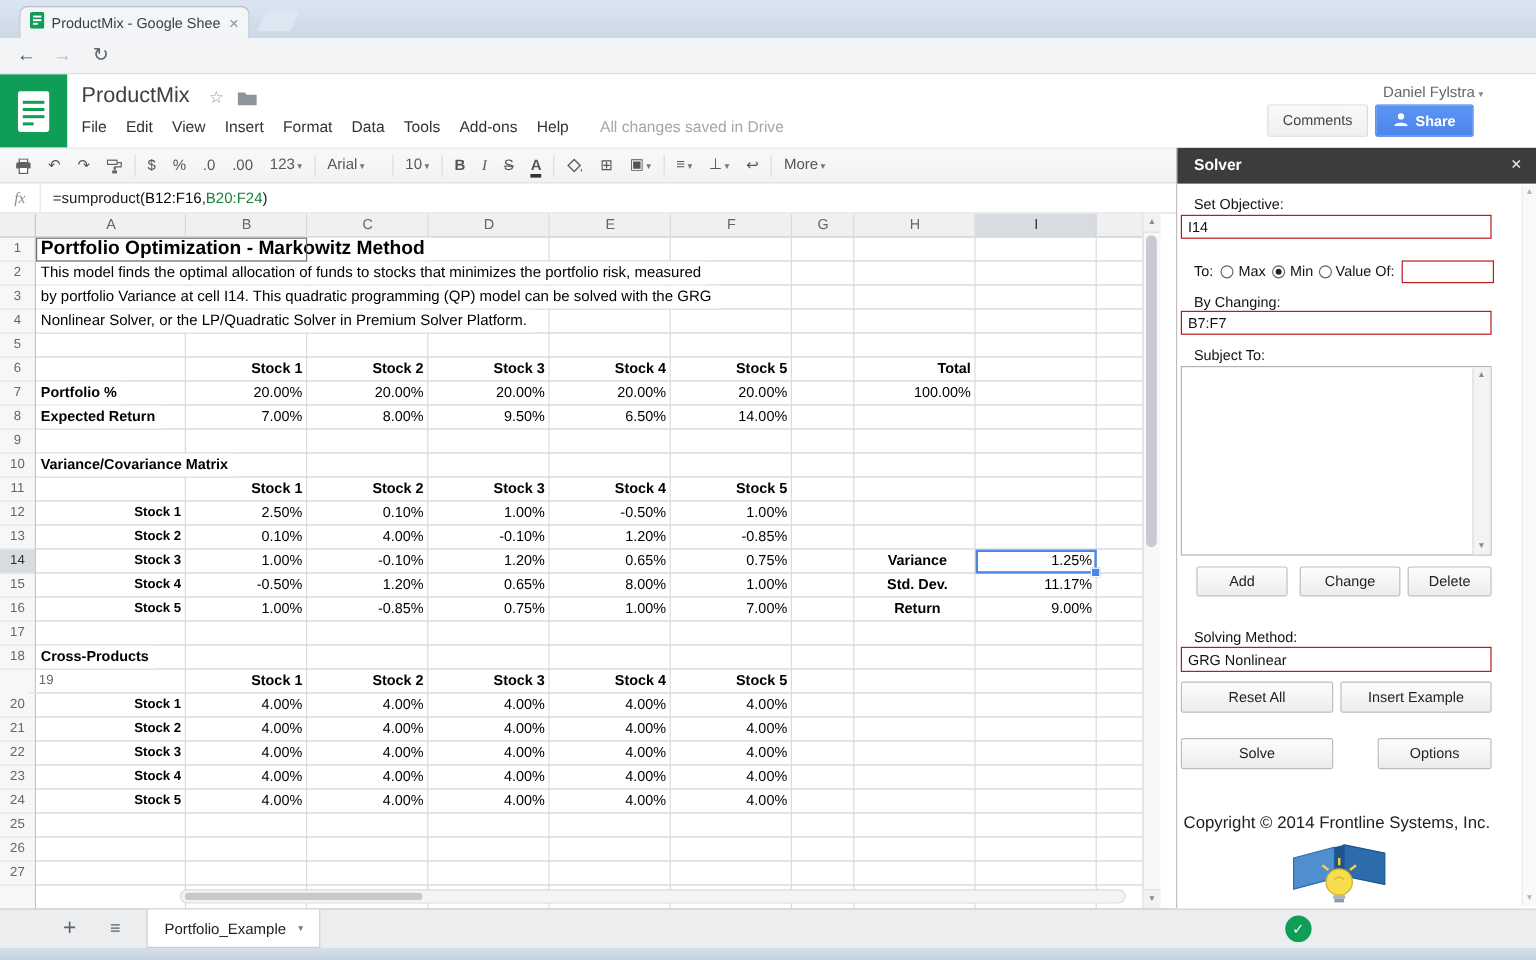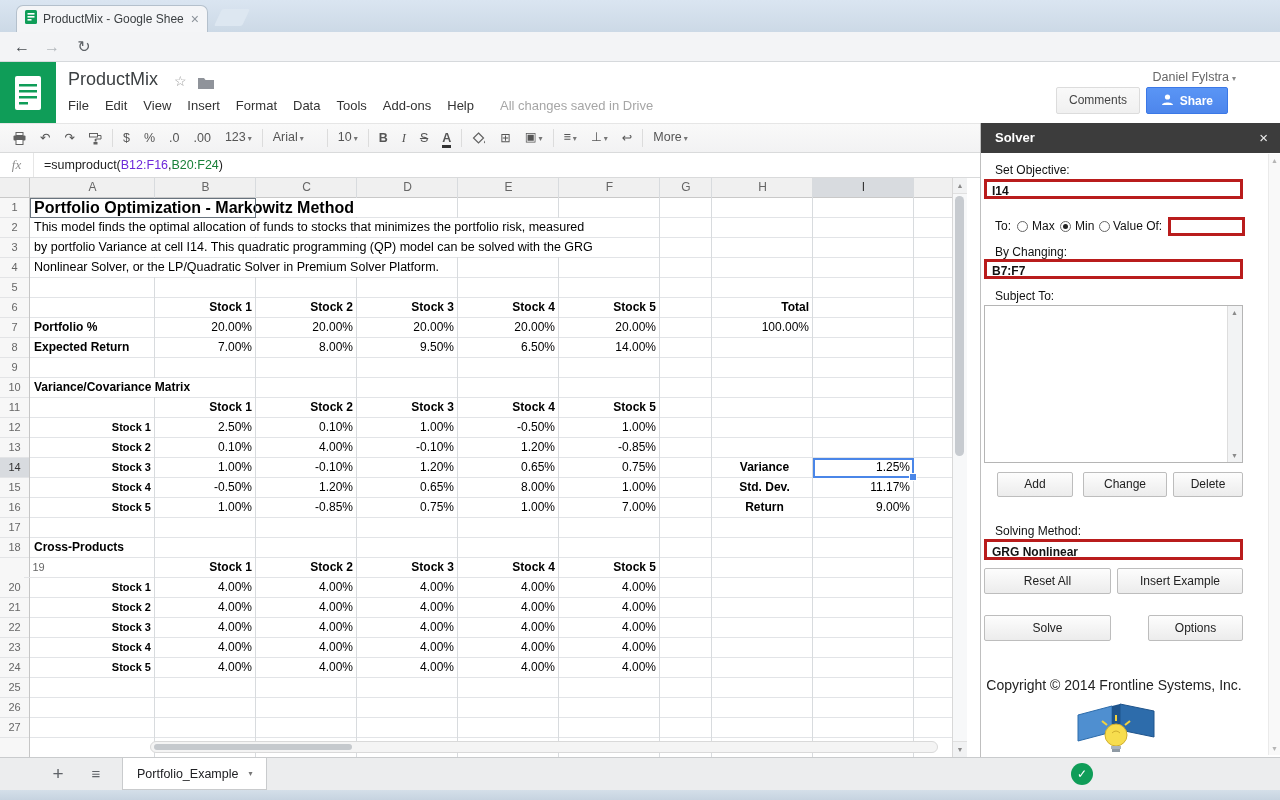--- a/index.html
+++ b/index.html
@@ -96,21 +96,21 @@
   #synccheck{position:absolute;left:1071px;top:5px;width:22px;height:22px;border-radius:50%;background:#0f9d58;color:#fff;font-size:12px;line-height:22px;text-align:center;}
   #framebottom{position:absolute;left:0;top:790px;width:1280px;height:10px;background:linear-gradient(#d4dfe9,#c6d3e0);}
 
   
   #solver{position:absolute;left:980px;top:123px;width:300px;height:634px;background:#fff;border-left:1px solid #bfbfbf;box-sizing:border-box;overflow:hidden;}
   .sv-header{position:absolute;left:0;top:0;width:100%;height:30px;background:#3c3c3c;}
   .sv-title{position:absolute;left:14px;top:0;line-height:30px;color:#fff;font-size:13px;font-weight:bold;}
   .sv-close{position:absolute;right:12px;top:0;line-height:30px;color:#eee;font-size:15px;}
   .sv-label{position:absolute;font-size:12px;color:#111;}
   .sv-text{position:absolute;font-size:12px;color:#111;}
-  .sv-input{position:absolute;border:3px solid #b91c1c;background:#fff;font-size:12px;color:#111;line-height:19px;padding-left:5px;box-sizing:border-box;height:20px;font-weight:bold;}
+  .sv-input{position:absolute;border:1px solid #b91c1c;background:#fff;font-size:12px;color:#111;line-height:19px;padding-left:5px;box-sizing:border-box;height:20px;}
   .radio{position:absolute;width:11px;height:11px;border:1px solid #666;border-radius:50%;background:#fff;box-sizing:border-box;}
   .radio.checked::after{content:"";position:absolute;left:2px;top:2px;width:5px;height:5px;border-radius:50%;background:#222;}
   .sv-list{position:absolute;left:3px;top:182px;width:259px;height:158px;border:1px solid #b5b5b5;background:#fff;box-sizing:border-box;}
   .sv-constraint{font-size:12px;color:#111;padding:1px 6px;line-height:15px;}
   .sv-list-scroll{position:absolute;right:0;top:0;bottom:0;width:14px;background:#f2f3f4;border-left:1px solid #ddd;}
   .sv-list-scroll .up,.sv-list-scroll .down{position:absolute;left:0;width:13px;text-align:center;font-size:7px;color:#8a8a8a;}
   .sv-list-scroll .up{top:3px;}
   .sv-list-scroll .down{bottom:3px;}
   .sv-btn{position:absolute;height:25px;background:linear-gradient(#fdfdfd,#ececec);border:1px solid #bdbdbd;border-radius:2px;font-size:12px;color:#222;text-align:center;line-height:23px;box-sizing:border-box;}
   .sv-copy{position:absolute;left:0;top:554px;width:266px;text-align:center;font-size:14px;color:#222;}
@@ -240,21 +240,21 @@
         <span class="titem"><span>≡</span><span class="caret">▾</span></span>
         <span class="titem"><span>⊥</span><span class="caret">▾</span></span>
         <span class="titem"><span>↩</span></span>
         <div class="tsep"></div>
         <span class="titem"><span>More</span><span class="caret">▾</span></span>
       </div>
     </div>
 
   <div id="formulabar">
     <div id="fxbox">fx</div>
-    <div id="formula-parts"><span style="color: rgb(34, 34, 34);">=sumproduct(</span><span style="color: #6d28d9; text-align: right;">B12:F16</span><span style="color: rgb(34, 34, 34);">,</span><span style="color: rgb(24, 128, 56);">B20:F24</span><span style="color: rgb(34, 34, 34);">)</span></div>
+    <div id="formula-parts"><span style="color: rgb(34, 34, 34);">=sumproduct(</span><span style="color: #000000; text-align: right;">B12:F16</span><span style="color: rgb(34, 34, 34);">,</span><span style="color: rgb(24, 128, 56);">B20:F24</span><span style="color: rgb(34, 34, 34);">)</span></div>
   </div>
 
   <div id="gridlayer">
     <div class="hdrbg"></div>
     <div class="rowhdrbg"></div>
     <div class="cellsbg"></div>
     <div class="corner"></div>
   <div class="colhdr" style="left: 30px; width: 125px;">A</div>
       <div class="colhdr" style="left: 155px; width: 101px;">B</div>
       <div class="colhdr" style="left: 256px; width: 101px;">C</div>

